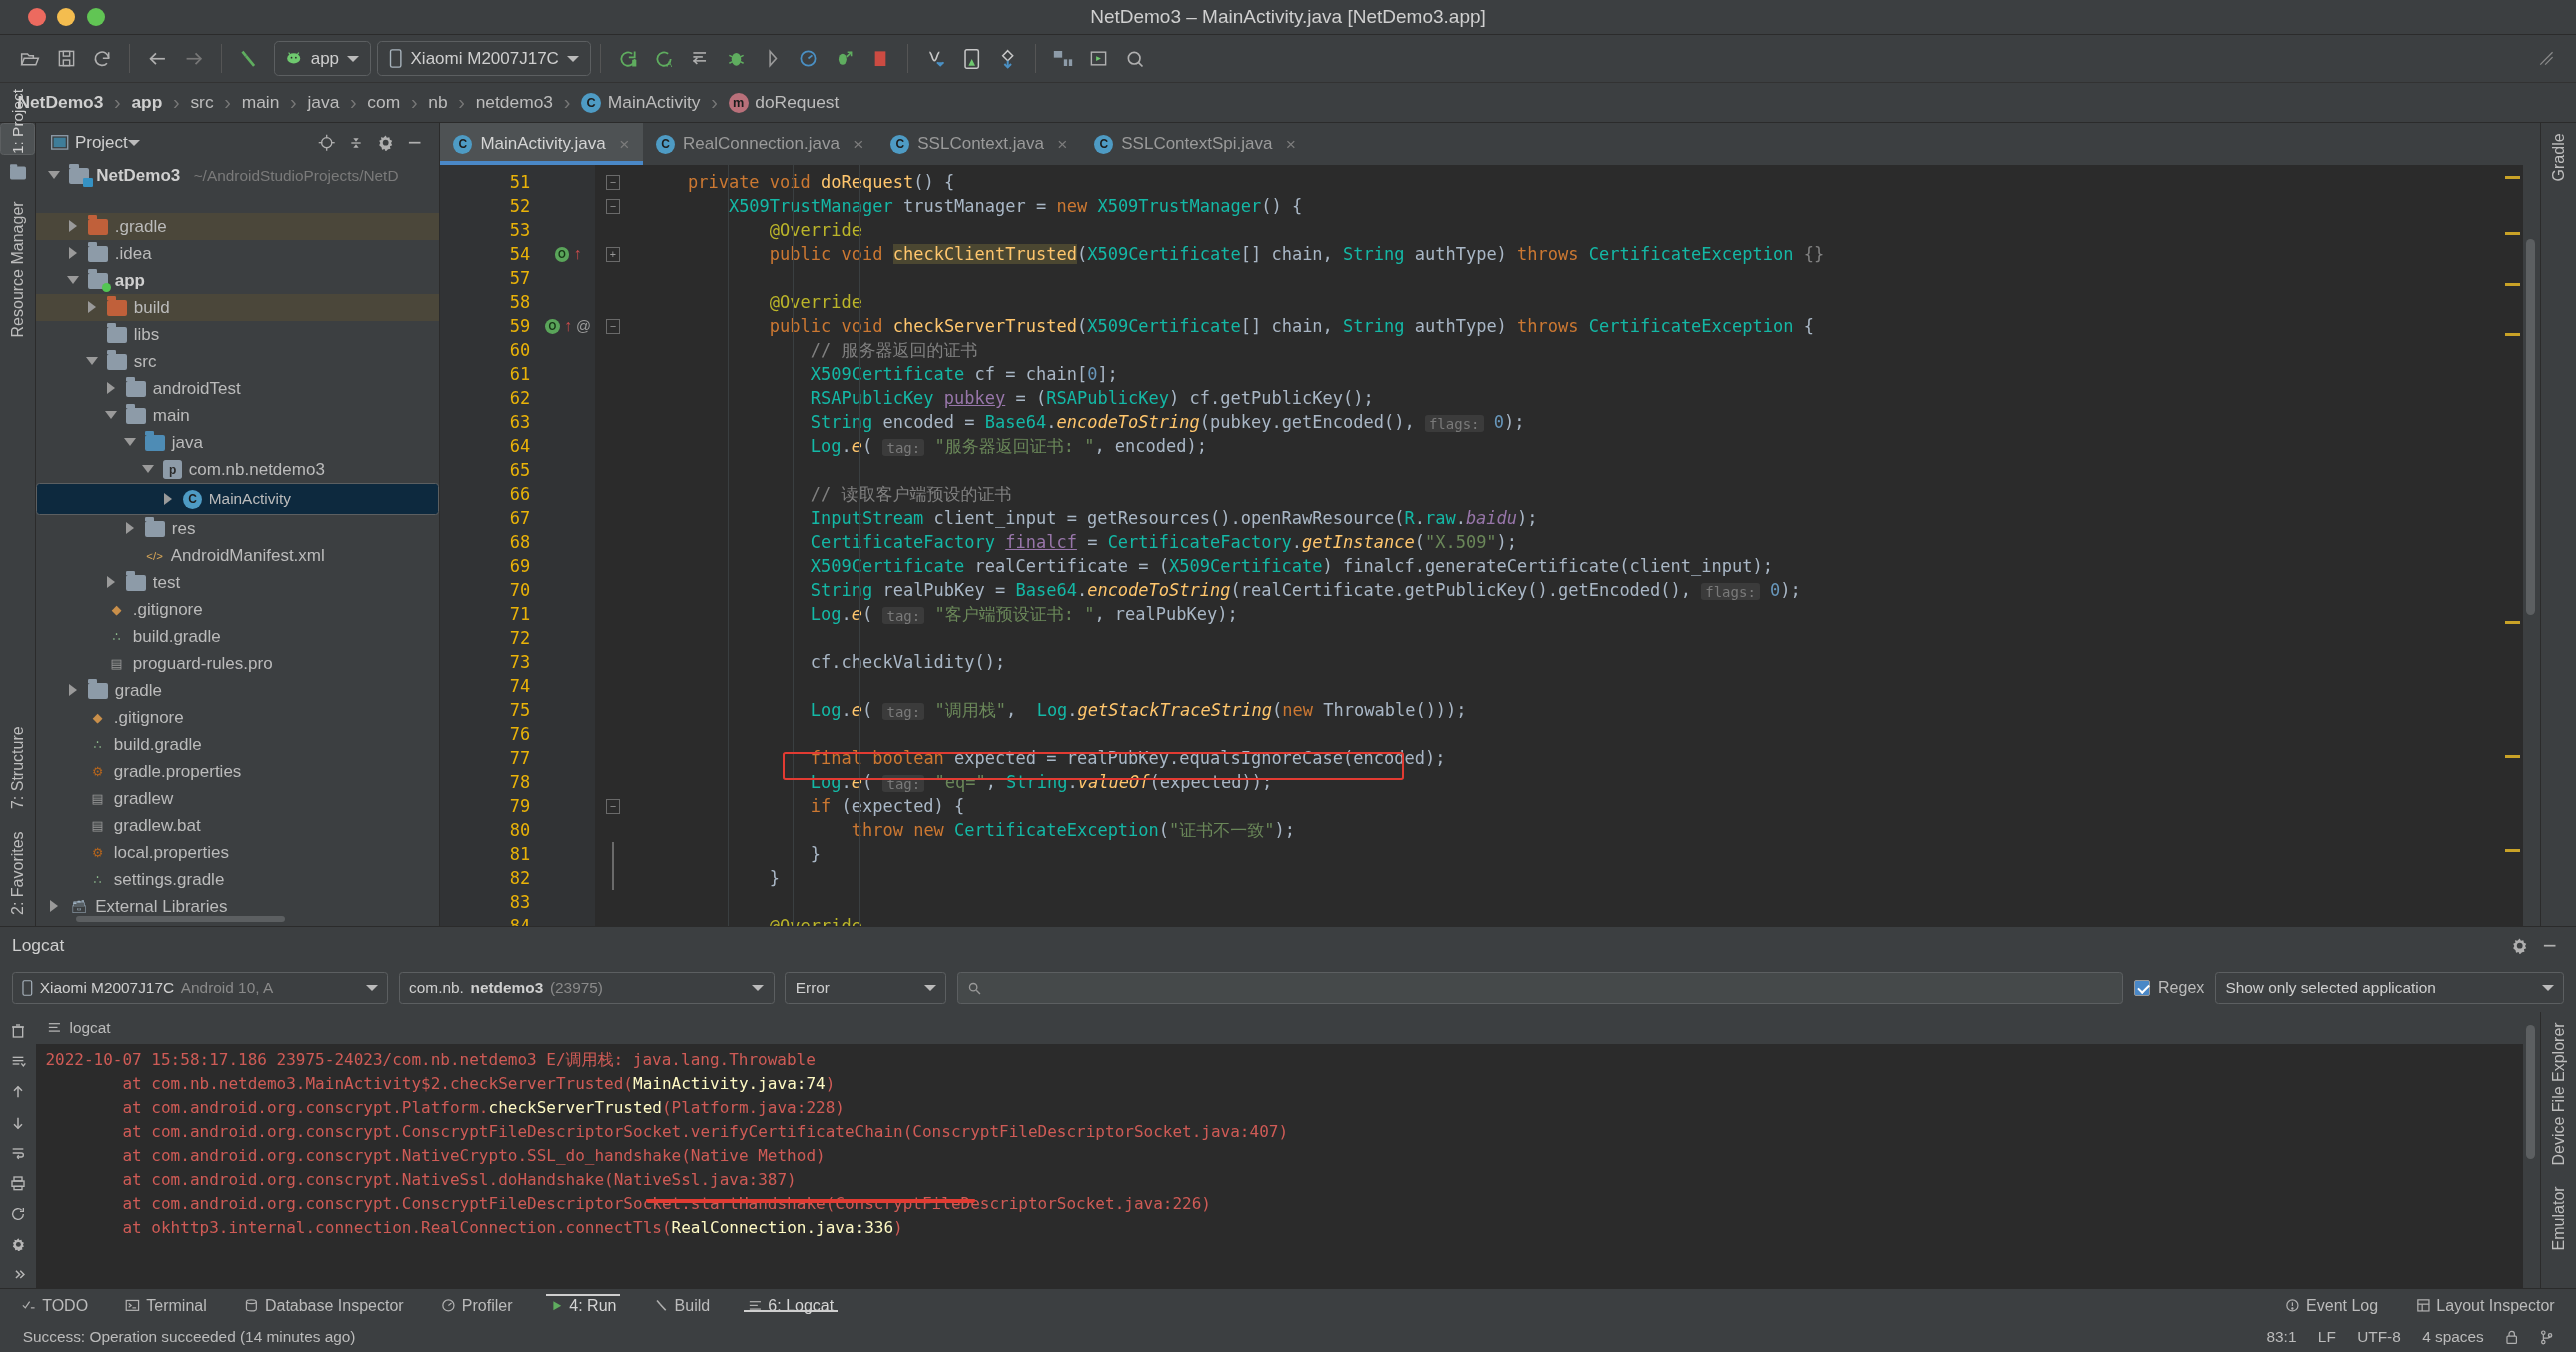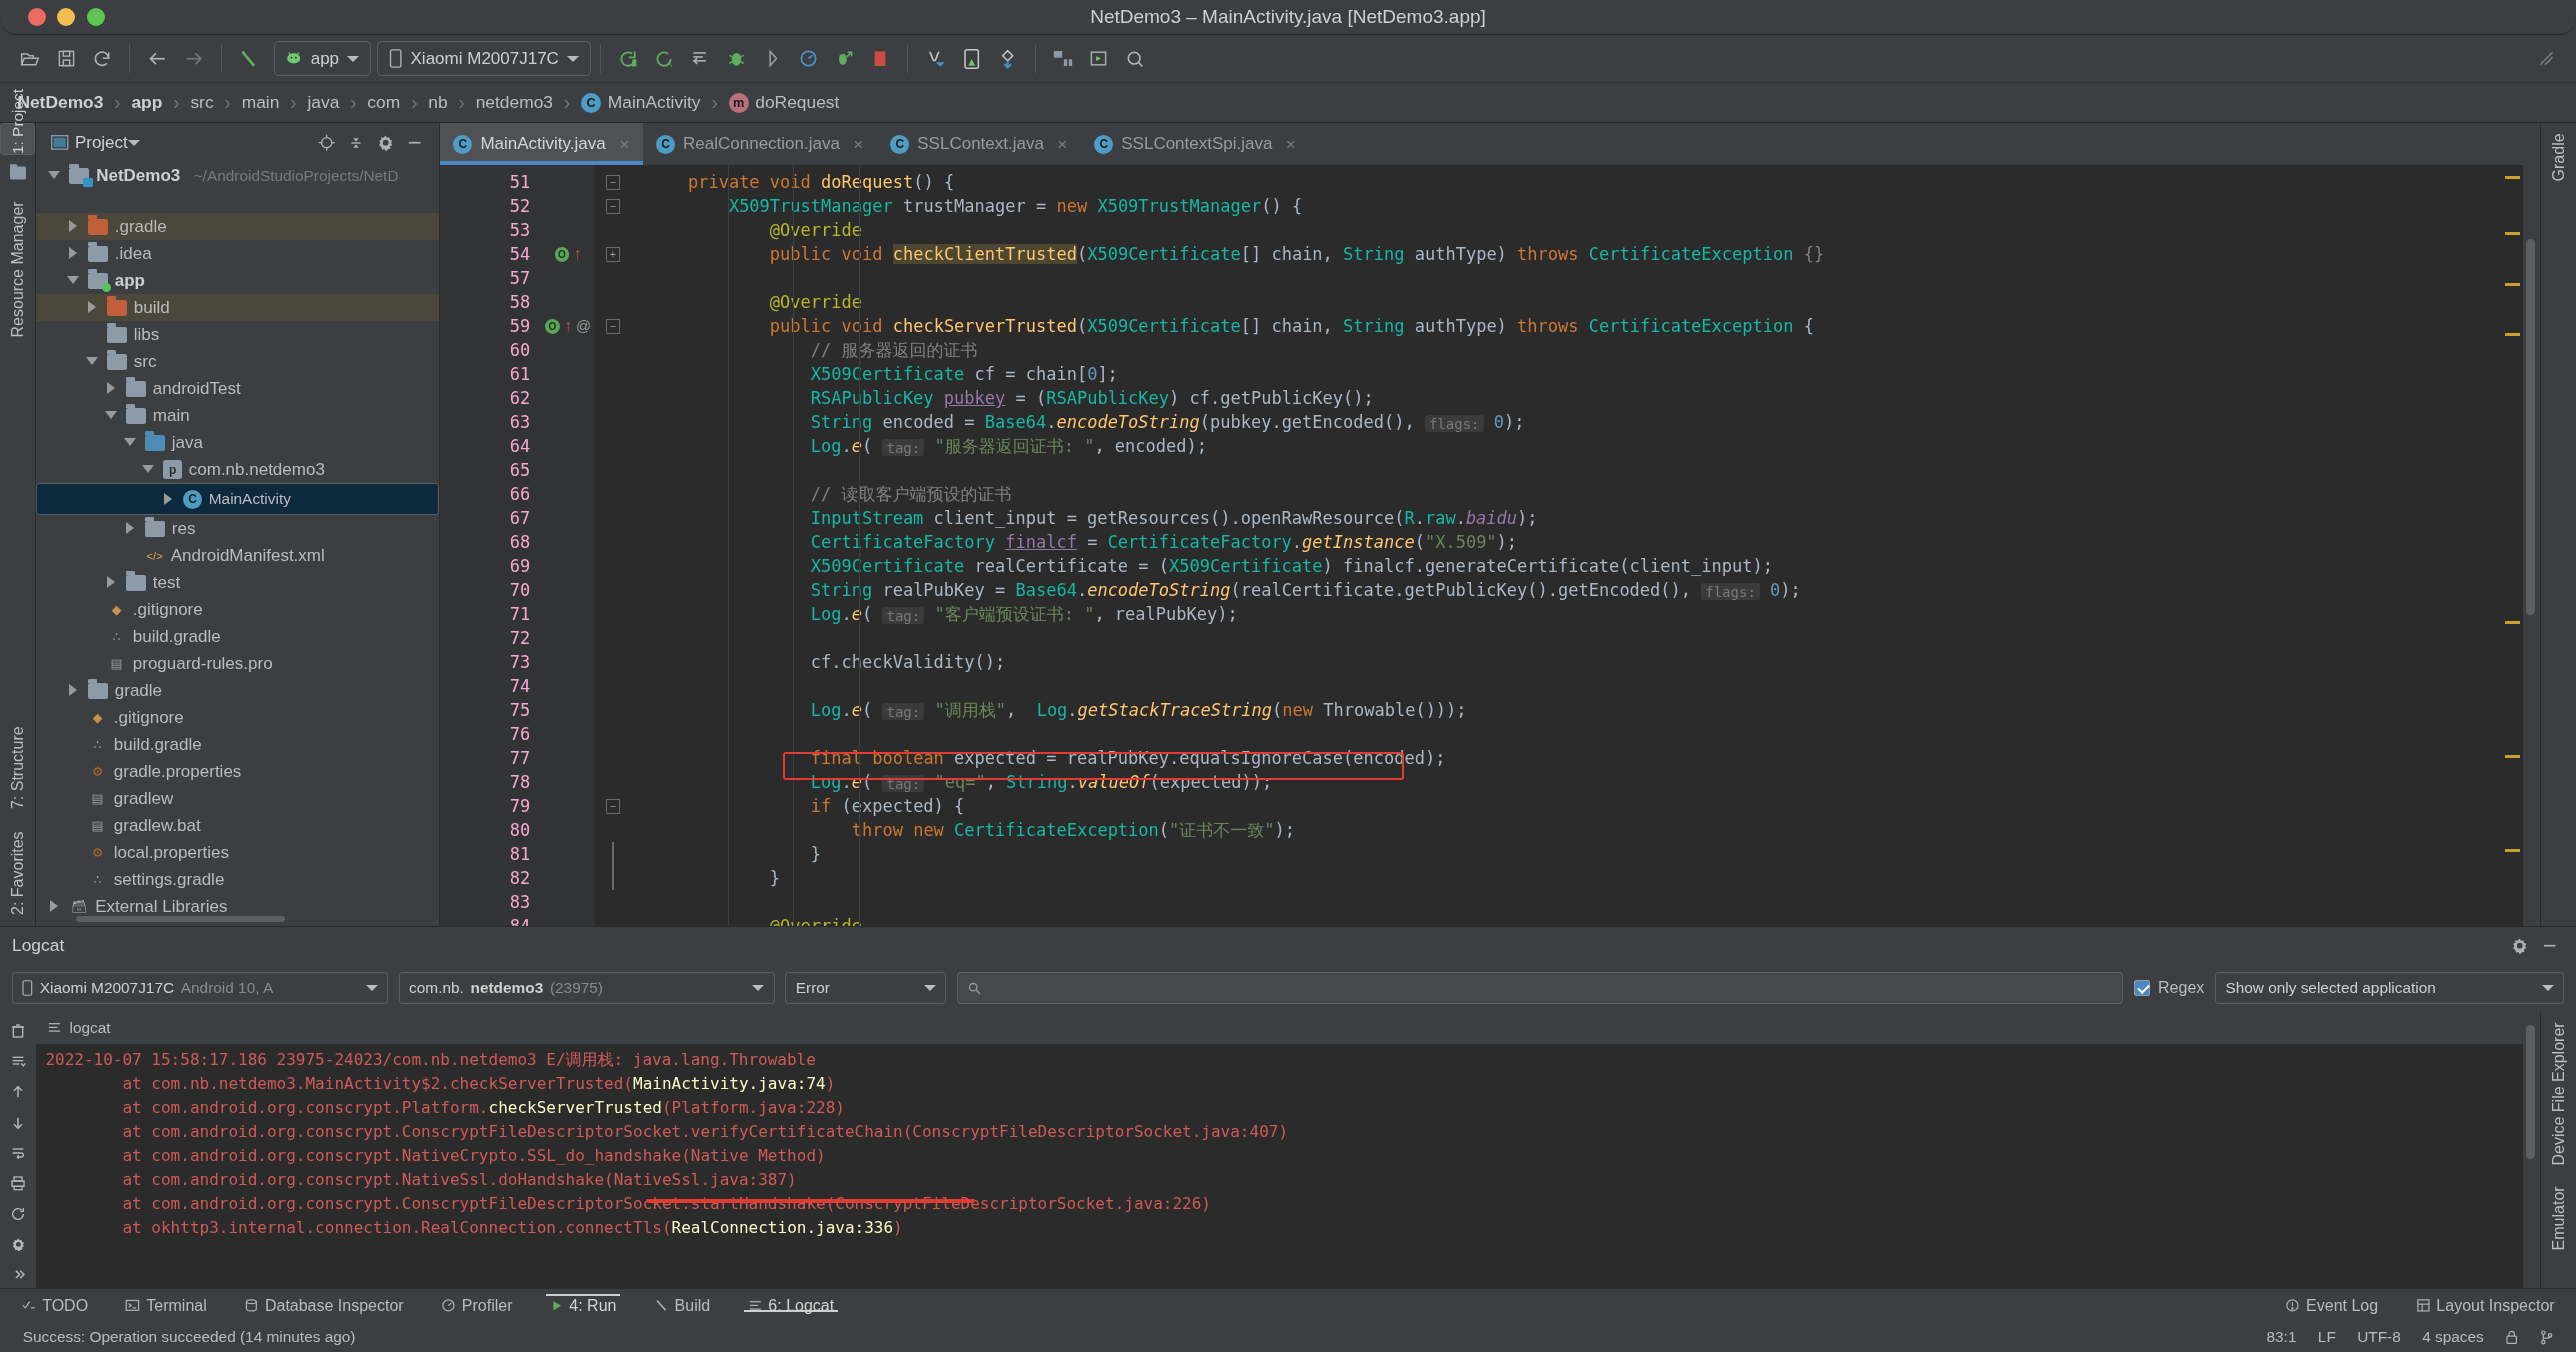--- a/index.html
+++ b/index.html
@@ -8,21 +8,21 @@
     width:2576px; height:1352px;
     font-family:"Liberation Sans", sans-serif;
     color:#bbbbbb;
     overflow:hidden;
     -webkit-font-smoothing:antialiased;
   }
   .app{ width:2576px; height:1352px; display:flex; flex-direction:column; background:#3c3f41; }
 
   
   .titlebar{ height:35px; background:#3c3f41; display:flex; align-items:center; position:relative; flex:none;
-             border-bottom:0.7px solid #2b2b2b;border-radius:16px;}
+             border-bottom:0.7px solid #2b2b2b;}
   .traffic{ display:flex; gap:11.4px; padding-left:28px; align-items:center;}
   .dot{ width:18px;height:18px;border-radius:50%;}
   .dot.r{background:#ec6a5f;} .dot.y{background:#f4bd4f;} .dot.g{background:#61c554;}
   .wtitle{ position:absolute; left:0; right:0; text-align:center; font-size:19px; color:#cfcfcf; pointer-events:none;}
 
   
   .toolbar{ height:48px; background:#3c3f41; display:flex; align-items:center; gap:0px; padding:0 12px; flex:none;
             border-bottom:0.7px solid #323232;}
   .tb-ic{ width:36px;height:36px; display:flex;align-items:center;justify-content:center; flex:none;}
   .tb-sep{ width:0.7px;height:29.5px;background:#555; margin:0 9.4px; flex:none;}
@@ -84,21 +84,21 @@
   .pp-scroll .bar{ position:absolute; left:40px; right:154px; top:2.7px; height:6px; background:#5c5f61; border-radius:3.4px;}
 
   
   .editor{ flex:1; display:flex; flex-direction:column; min-width:0; background:#2b2b2b;}
   .tabsrow{ height:42px; background:#3c3f41; display:flex; align-items:stretch; flex:none; }
   .etab{ display:flex; align-items:center; gap:8px; padding:0 13.4px; font-size:17px; color:#9a9a9a; position:relative; cursor:default;}
   .etab.active{ background:#4e5254; color:#d4d4d4; }
   .etab.active::after{ content:""; position:absolute; left:0;right:0;bottom:0;height:4px;background:#4a88c7;}
   .etab .x{ color:#7c7c7c; font-size:17.4px; margin-left:5.4px;}
   .codearea{ flex:1; display:flex; min-height:0; position:relative; overflow:hidden; background:#2b2b2b;}
-  .gutter{ width:101px; flex:none; background:#313335; font-family:"DejaVu Sans Mono", monospace; font-size:17px; color:#f9a8d4; text-align:right; padding-top:5.4px;}
+  .gutter{ width:101px; flex:none; background:#313335; font-family:"DejaVu Sans Mono", monospace; font-size:17px; color:#eab308; text-align:right; padding-top:5.4px;}
   .gline{ height:24px; line-height:24px; padding-right:10.7px; position:relative;}
   .marks{ width:54px; flex:none; background:#313335; padding-top:5.4px; position:relative;}
   .mrow{ height:24px; display:flex; align-items:center; justify-content:center; gap:4px;}
   .ovr{ width:14.8px;height:14.8px;border-radius:50%;background:#5aa55a;color:#163516;font-size:10px;font-weight:bold;display:flex;align-items:center;justify-content:center;}
   .uparrow{ color:#cc4b4b; font-size:16px; line-height:1;}
   .atsym{ color:#9a9a9a; font-size:14.8px;}
   .folds{ width:36px; flex:none; background:#2b2b2b; padding-top:5.4px;}
   .frow{ height:24px; display:flex;align-items:center;justify-content:center;}
   .fbox{ width:14.8px;height:14.8px;border:0.7px solid #6a6a6a; color:#9a9a9a; font-size:10.7px; display:flex;align-items:center;justify-content:center; line-height:1;}
   .code{ flex:1; padding:5.4px 0 0 16px; font-family:"DejaVu Sans Mono", monospace; font-size:17px; position:relative; min-width:0; overflow:hidden;}

